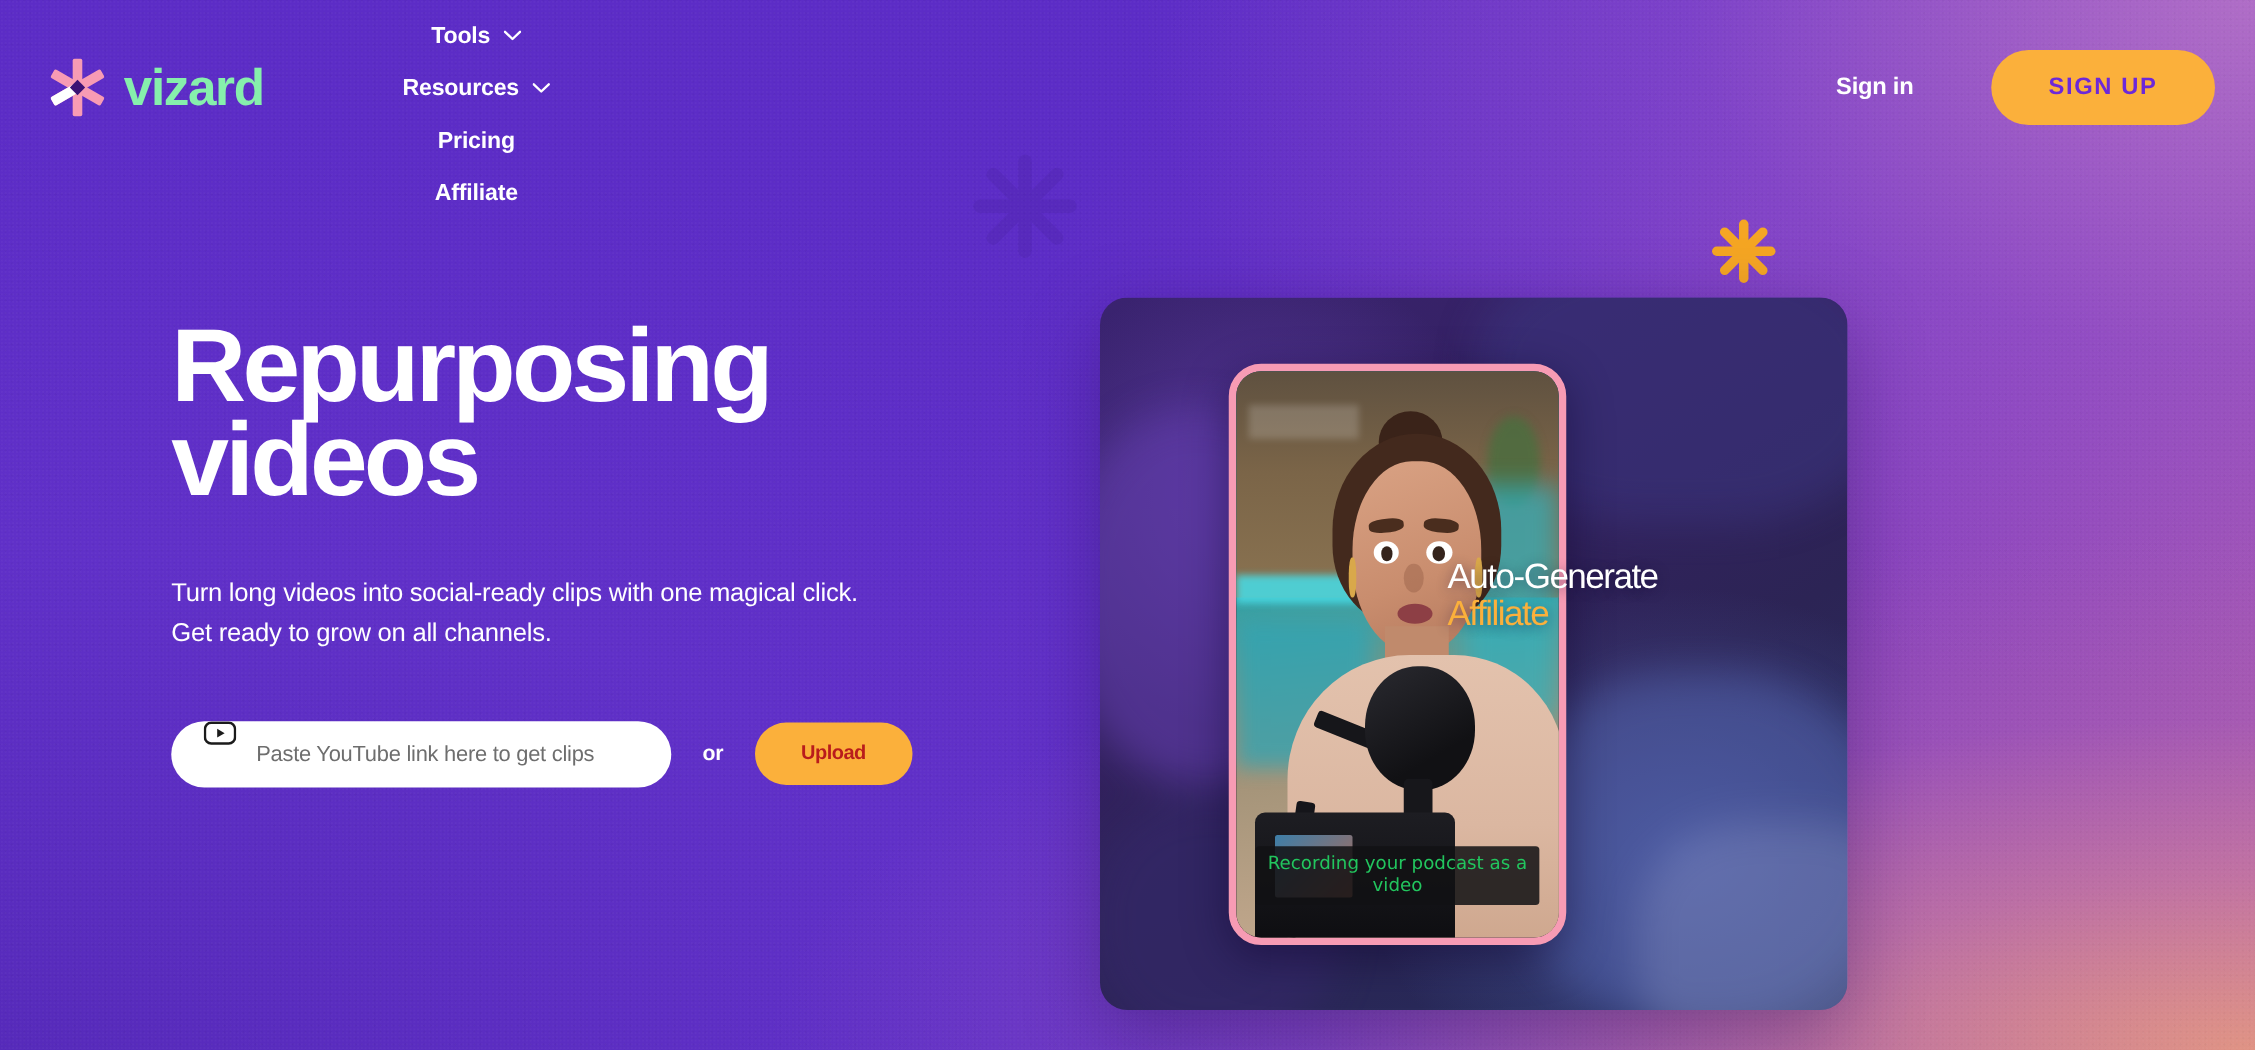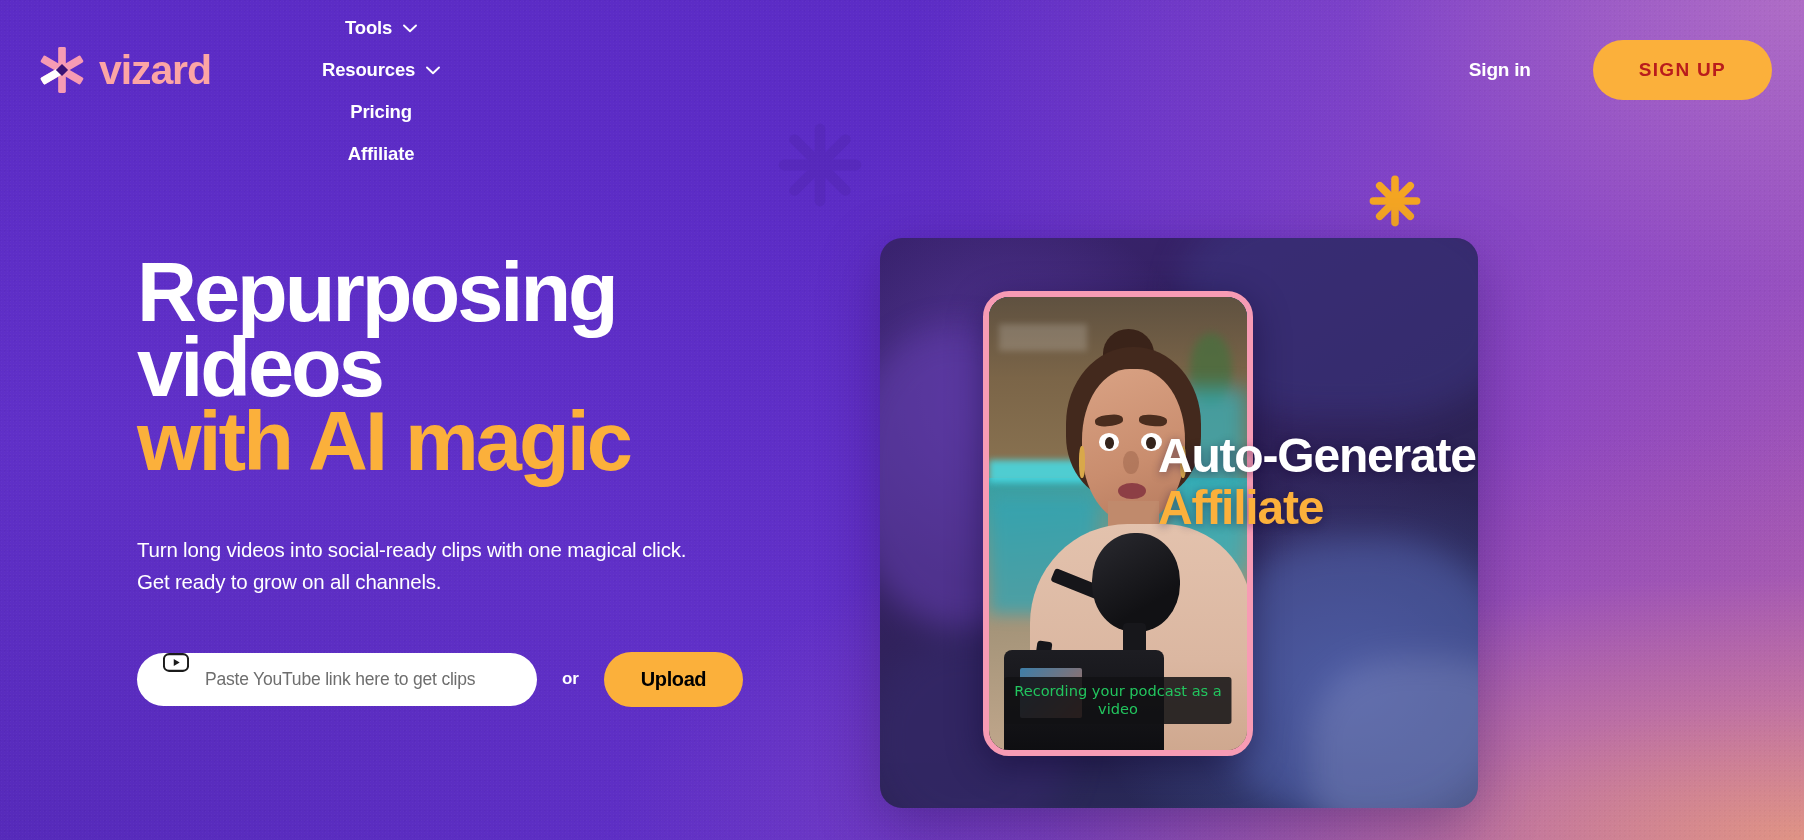--- a/index.html
+++ b/index.html
@@ -35,34 +35,34 @@
   .deco-ast.orange { left:1368px; top:174px; width:54px; height:54px; }
 
   
   header {
     position:absolute; top:0; left:0; right:0; height:140px;
     display:flex; align-items:center; padding:0 32px 0 38px; z-index:20;
   }
   .brand { display:flex; align-items:center; gap:13px; margin-right:78px; }
   .brand-mark { width:48px; height:48px; flex:none; }
   .brand-name {
-    font-size:41px; font-weight:700; color:#fca5a5; letter-spacing:-1.1px;
+    font-size:41px; font-weight:700; color:#86efac; letter-spacing:-1.1px;
     line-height:1;
   }
   nav { display:flex; align-items:center; gap:0;flex-direction:column; }
   .nav-item {
     display:flex; align-items:center; gap:11px;
     color:#fff; font-size:18.5px; font-weight:700; letter-spacing:-0.15px;
     padding:10px 24px; cursor:pointer; white-space:nowrap;
   }
   .chev { width:14px; height:9px; flex:none; display:block; }
   .header-right { margin-left:auto; display:flex; align-items:center; gap:62px; }
   .signin { color:#fff; font-size:19px; font-weight:600; letter-spacing:-0.2px; cursor:pointer; }
   .signup {
-    background:#FBB03B; color:#b91c1c;
+    background:#FBB03B; color:#6d28d9;
     font-size:19px; font-weight:800; letter-spacing:1.3px;
     padding:19px 46px; border-radius:40px; border:none; cursor:pointer;
     font-family:"Liberation Sans", sans-serif;
   }
 
   
   .hero-left { position:absolute; left:137px; top:256px; width:640px; z-index:10; }
   h1 {
     font-size:83px; line-height:0.90; font-weight:700;
     color:#fff; letter-spacing:-3px;
@@ -79,23 +79,23 @@
   }
   .yt-icon { width:26px; height:19px; flex:none; }
   .link-input {
     border:none; outline:none; background:transparent;
     font-family:"Liberation Sans", sans-serif;
     font-size:17.5px; color:#2b2b2b; width:100%; letter-spacing:-0.2px;
   }
   .link-input::placeholder { color:#6E6E6E; }
   .or-txt { color:#fff; font-size:17px; font-weight:800; letter-spacing:-0.1px; }
   .upload-btn {
-    background:#FBB03B; color:#000000; border:none; cursor:pointer;
+    background:#FBB03B; color:#b91c1c; border:none; cursor:pointer;
     font-family:"Liberation Sans", sans-serif;
-    font-size:20px; font-weight:700; letter-spacing:-0.4px;
+    font-size:16px; font-weight:700; letter-spacing:-0.4px;
     padding:16px 37px; border-radius:40px;
   }
 
   
   .video-card {
     position:absolute; left:880px; top:238px; width:598px; height:570px;
     border-radius:22px; overflow:hidden; z-index:10;
     background:
       radial-gradient(70% 60% at 78% 78%, rgba(90,110,190,0.55) 0%, rgba(40,30,90,0) 62%),
       radial-gradient(55% 55% at 22% 28%, rgba(110,70,190,0.65) 0%, rgba(40,25,80,0) 60%),
@@ -104,22 +104,22 @@
   }
   .card-blur-shapes{ position:absolute; inset:0; filter:blur(16px); opacity:.85; }
   .bs{ position:absolute; border-radius:50%; }
   .bs1{ left:-30px; top:90px; width:230px; height:300px; background:rgba(96,60,170,.75); border-radius:46% 54% 50% 50%; }
   .bs2{ left:300px; top:-40px; width:330px; height:220px; background:rgba(60,55,130,.6); border-radius:40%; }
   .bs3{ left:330px; top:300px; width:300px; height:280px; background:rgba(86,104,180,.55); border-radius:44%; }
   .bs4{ left:430px; top:420px; width:230px; height:200px; background:rgba(140,150,200,.42); border-radius:40%; }
   .bs5{ left:-10px; top:400px; width:200px; height:200px; background:rgba(52,40,105,.8); border-radius:45%; }
 
   .card-caption {
-    position:absolute; left:278px; top:192px; z-index:6;
-    font-size:48px; font-weight:700; line-height:1.08; letter-spacing:-1.2px;
+    position:absolute; left:278px; top:208px; z-index:6;
+    font-size:28px; font-weight:400; line-height:1.08; letter-spacing:-1.2px;
     color:#fff; text-shadow:0 2px 10px rgba(20,5,50,.45);
   }
   .card-caption .accent { color:#FBB03B; display:block; }
   .phone-shell {
     position:absolute;
     left:103px; top:53px;
     width:270px; height:465px;
     border-radius:26px;
     border:6px solid #F79BB4;
     overflow:hidden;
@@ -266,21 +266,20 @@
   <div class="header-right">
     <div class="signin">Sign in</div>
     <button class="signup">SIGN UP</button>
   </div>
 </header>
 
 <div class="hero-left">
   <h1>
     <span>Repurposing</span><br>
     <span>videos</span><br>
-    <span class="accent">with AI magic</span>
   </h1>
 
   <div class="sub">
     <div>Turn long videos into social-ready clips with one magical click.</div>
     <div>Get ready to grow on all channels.</div>
   </div>
 
   <div class="cta-row">
     <div class="link-field">
       <svg class="yt-icon" viewBox="0 0 28 20">

